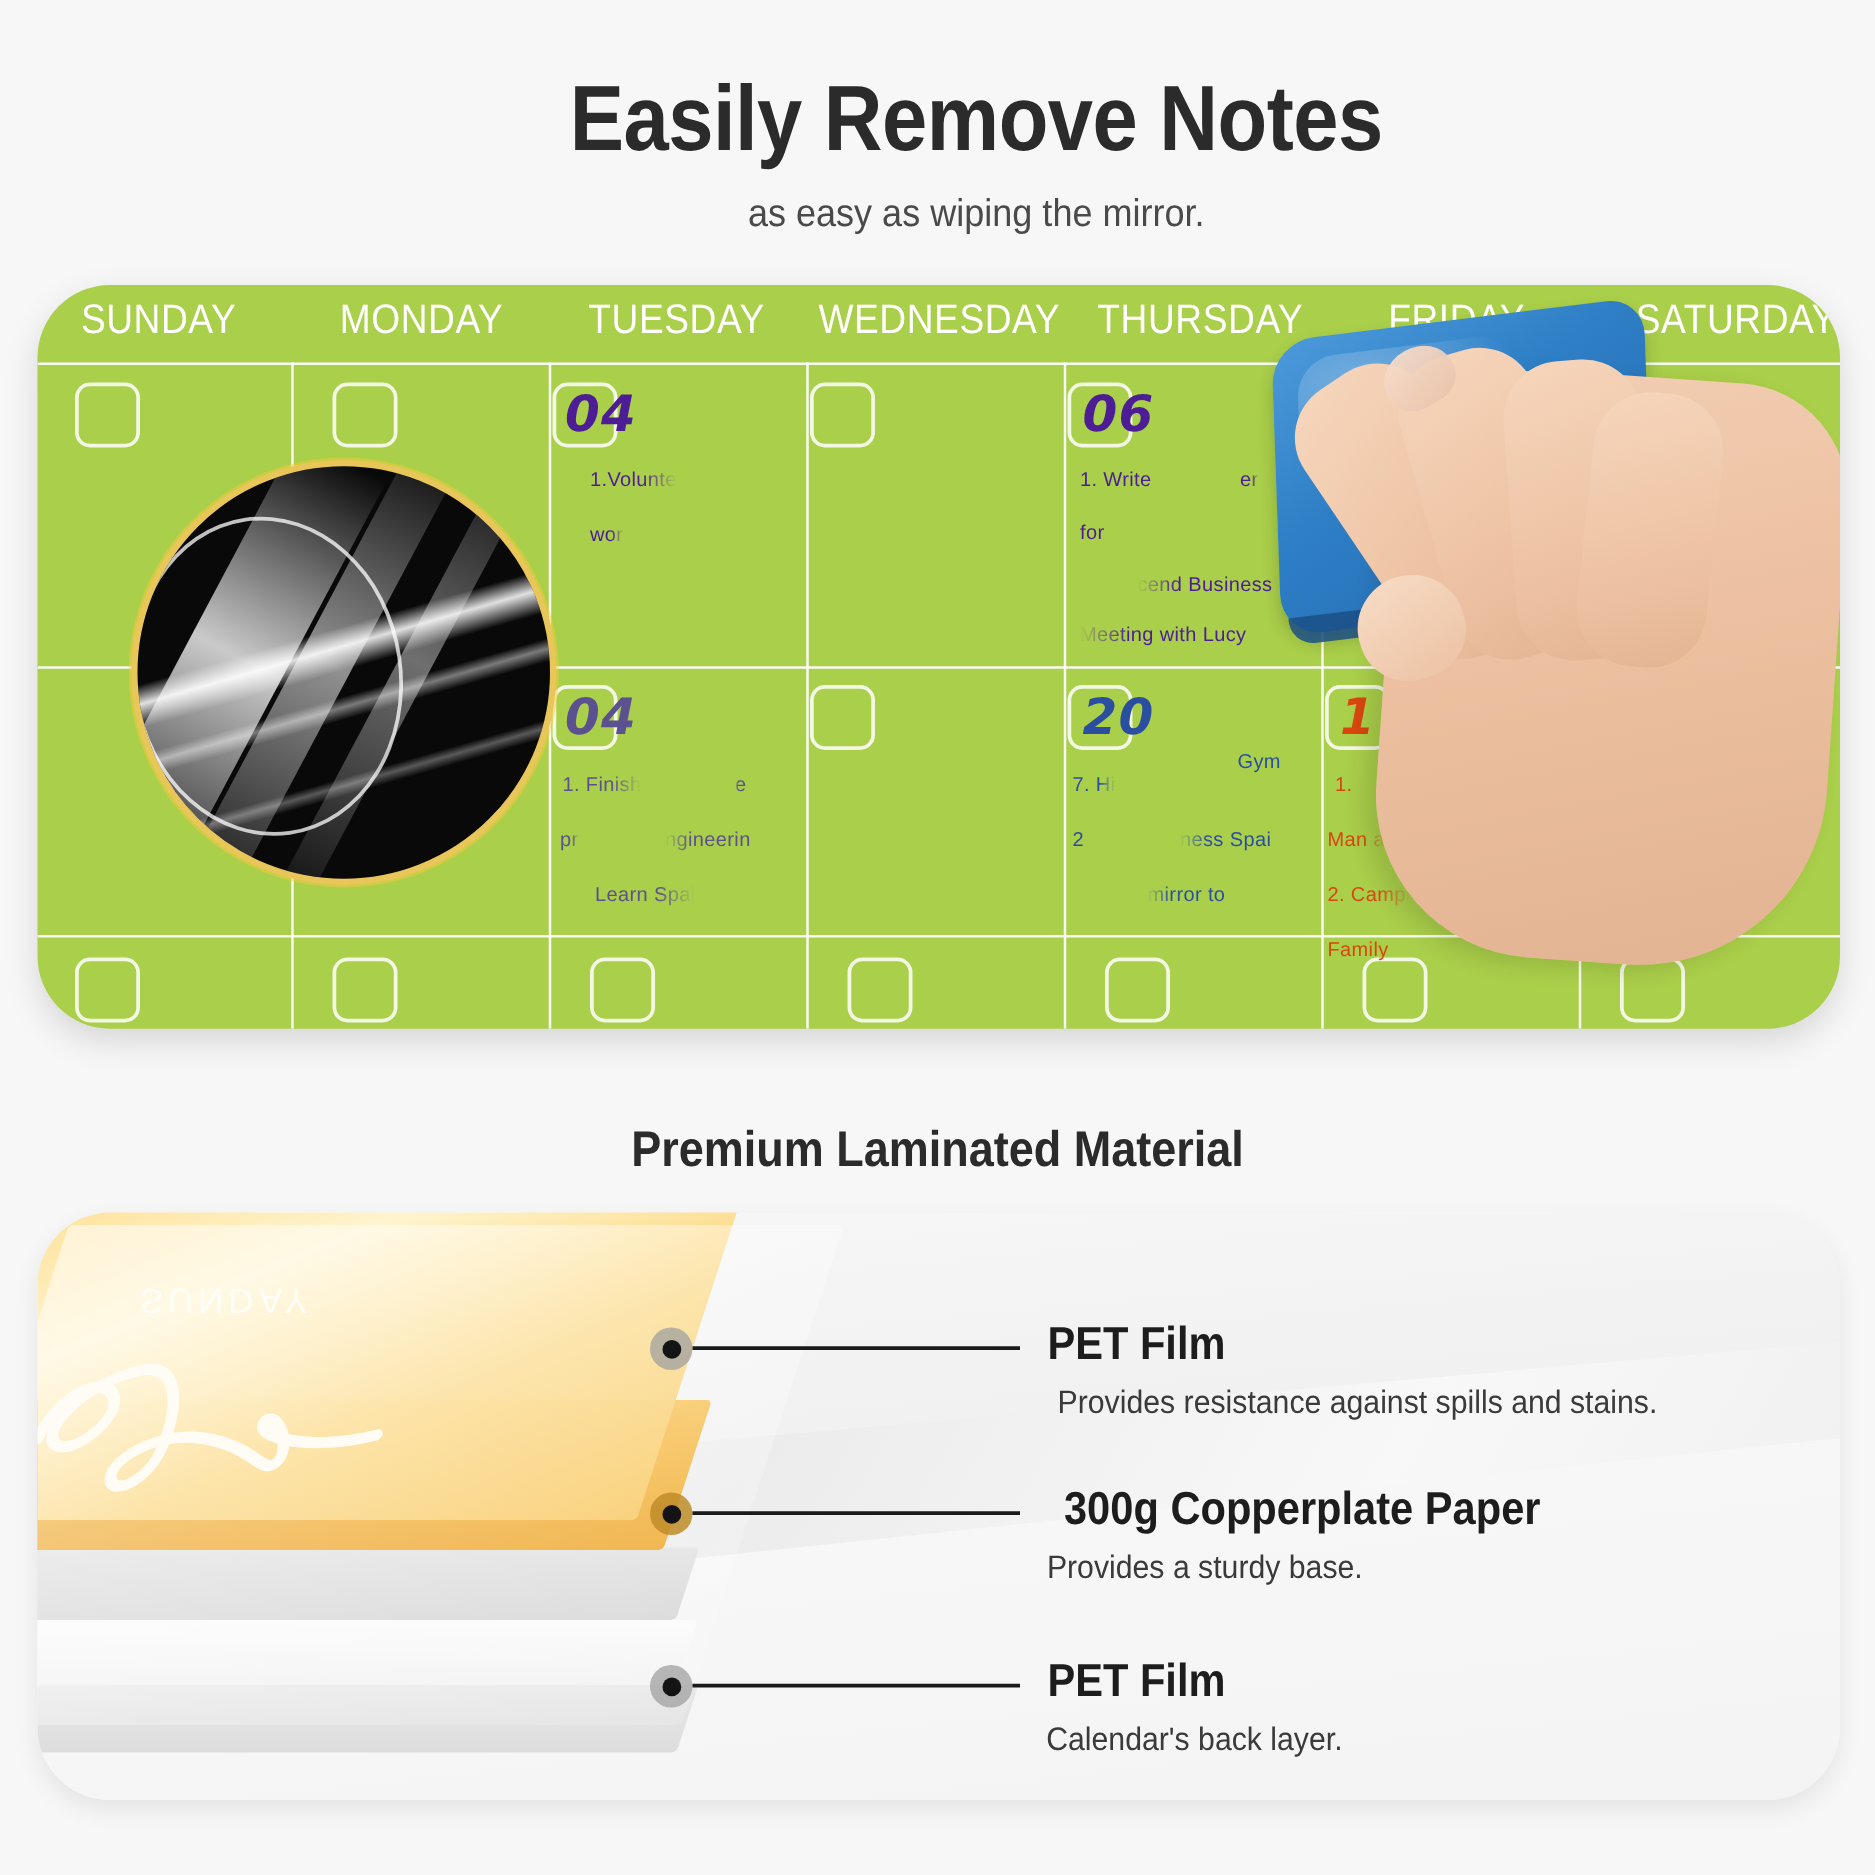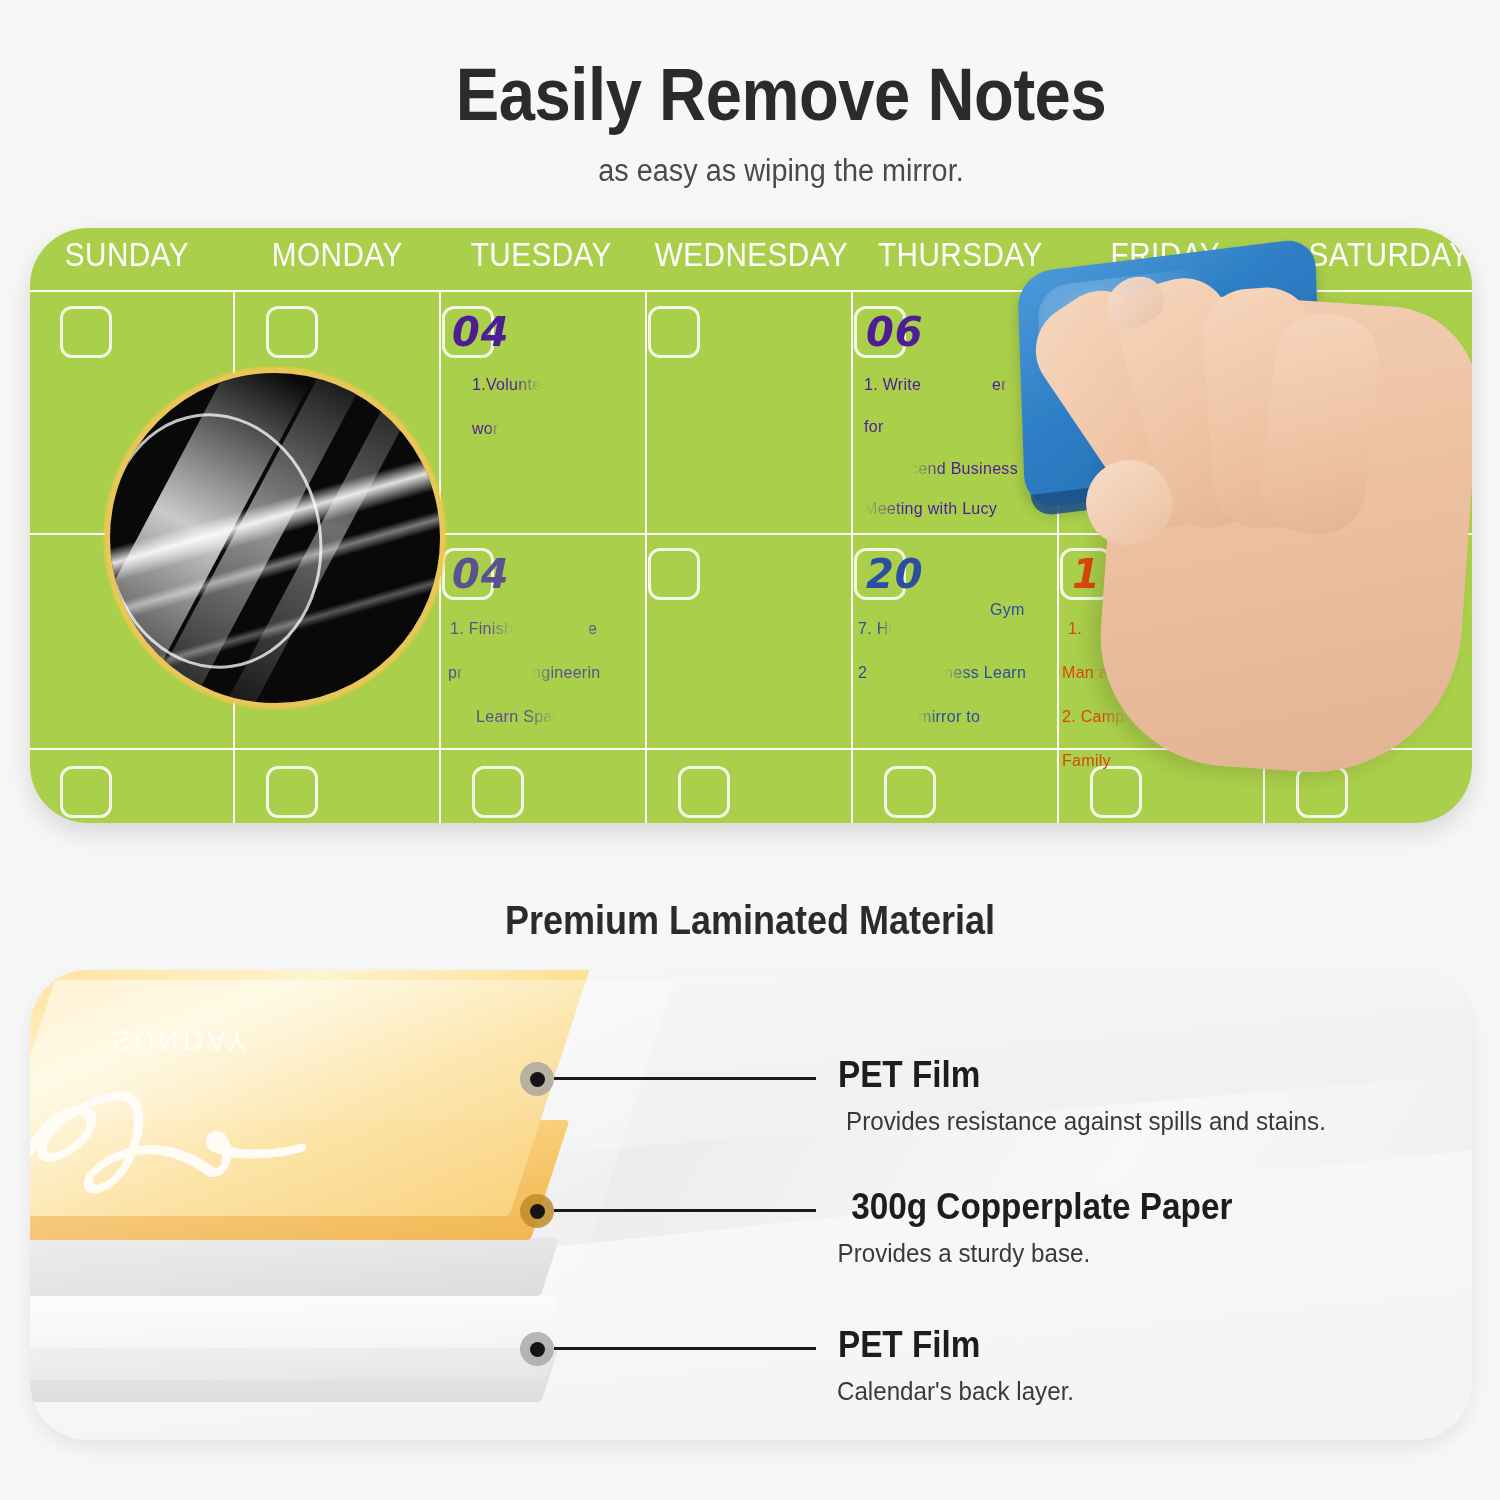--- a/index.html
+++ b/index.html
@@ -323,21 +323,21 @@
       <div class="note ink-purple fade-l" style="left:502px;top:436px;">ngineerin</div>
       <div class="note ink-purple fade-r" style="left:446px;top:480px;">Learn Spai</div>
     </div>
 
     <div class="cell">
       <div class="datebox" style="left:824px;top:320px;"></div>
       <div class="datenum ink-blue" style="left:836px;top:320px;">20</div>
       <div class="note ink-blue fade-r" style="left:828px;top:392px;">7.  Hi</div>
       <div class="note ink-blue" style="left:960px;top:373px;">Gym</div>
       <div class="note ink-blue" style="left:828px;top:436px;">2</div>
-      <div class="note ink-blue fade-l" style="left:914px;top:436px;">ness Learn</div>
+      <div class="note ink-blue fade-l" style="left:914px;top:436px;">ness Spai</div>
       <div class="note ink-blue fade-l" style="left:888px;top:480px;">mirror to</div>
     </div>
 
     <div class="cell">
       <div class="datebox" style="left:1030px;top:320px;"></div>
       <div class="datenum ink-red" style="left:1042px;top:320px;">1</div>
       <div class="note ink-red" style="left:1038px;top:392px;">1.</div>
       <div class="note ink-red fade-r" style="left:1032px;top:436px;">Man a</div>
       <div class="note ink-red fade-r" style="left:1032px;top:480px;">2. Campi</div>
       <div class="note ink-red" style="left:1032px;top:524px;">Family</div>

